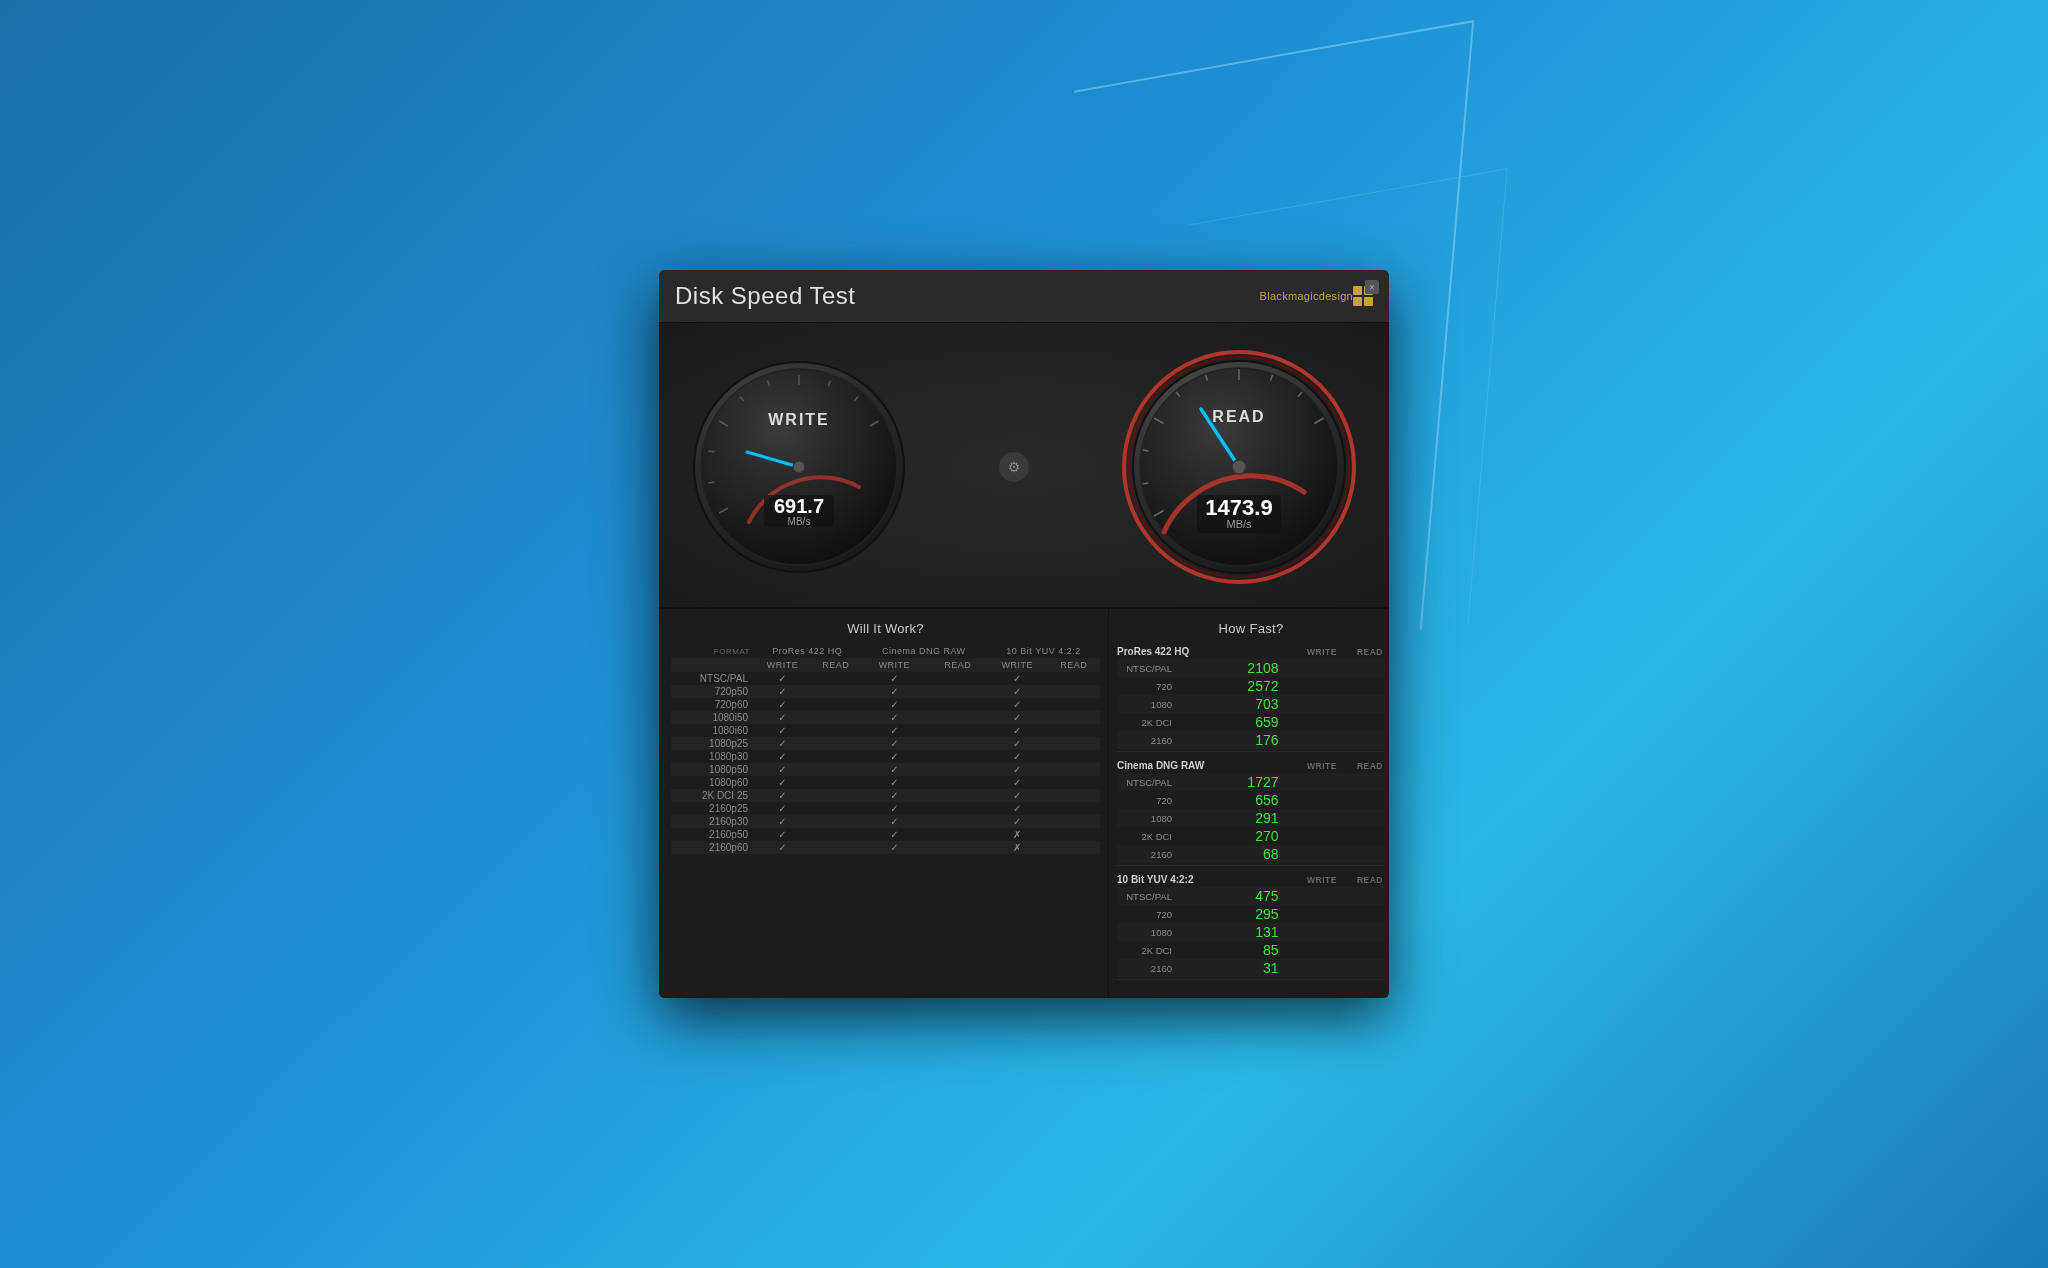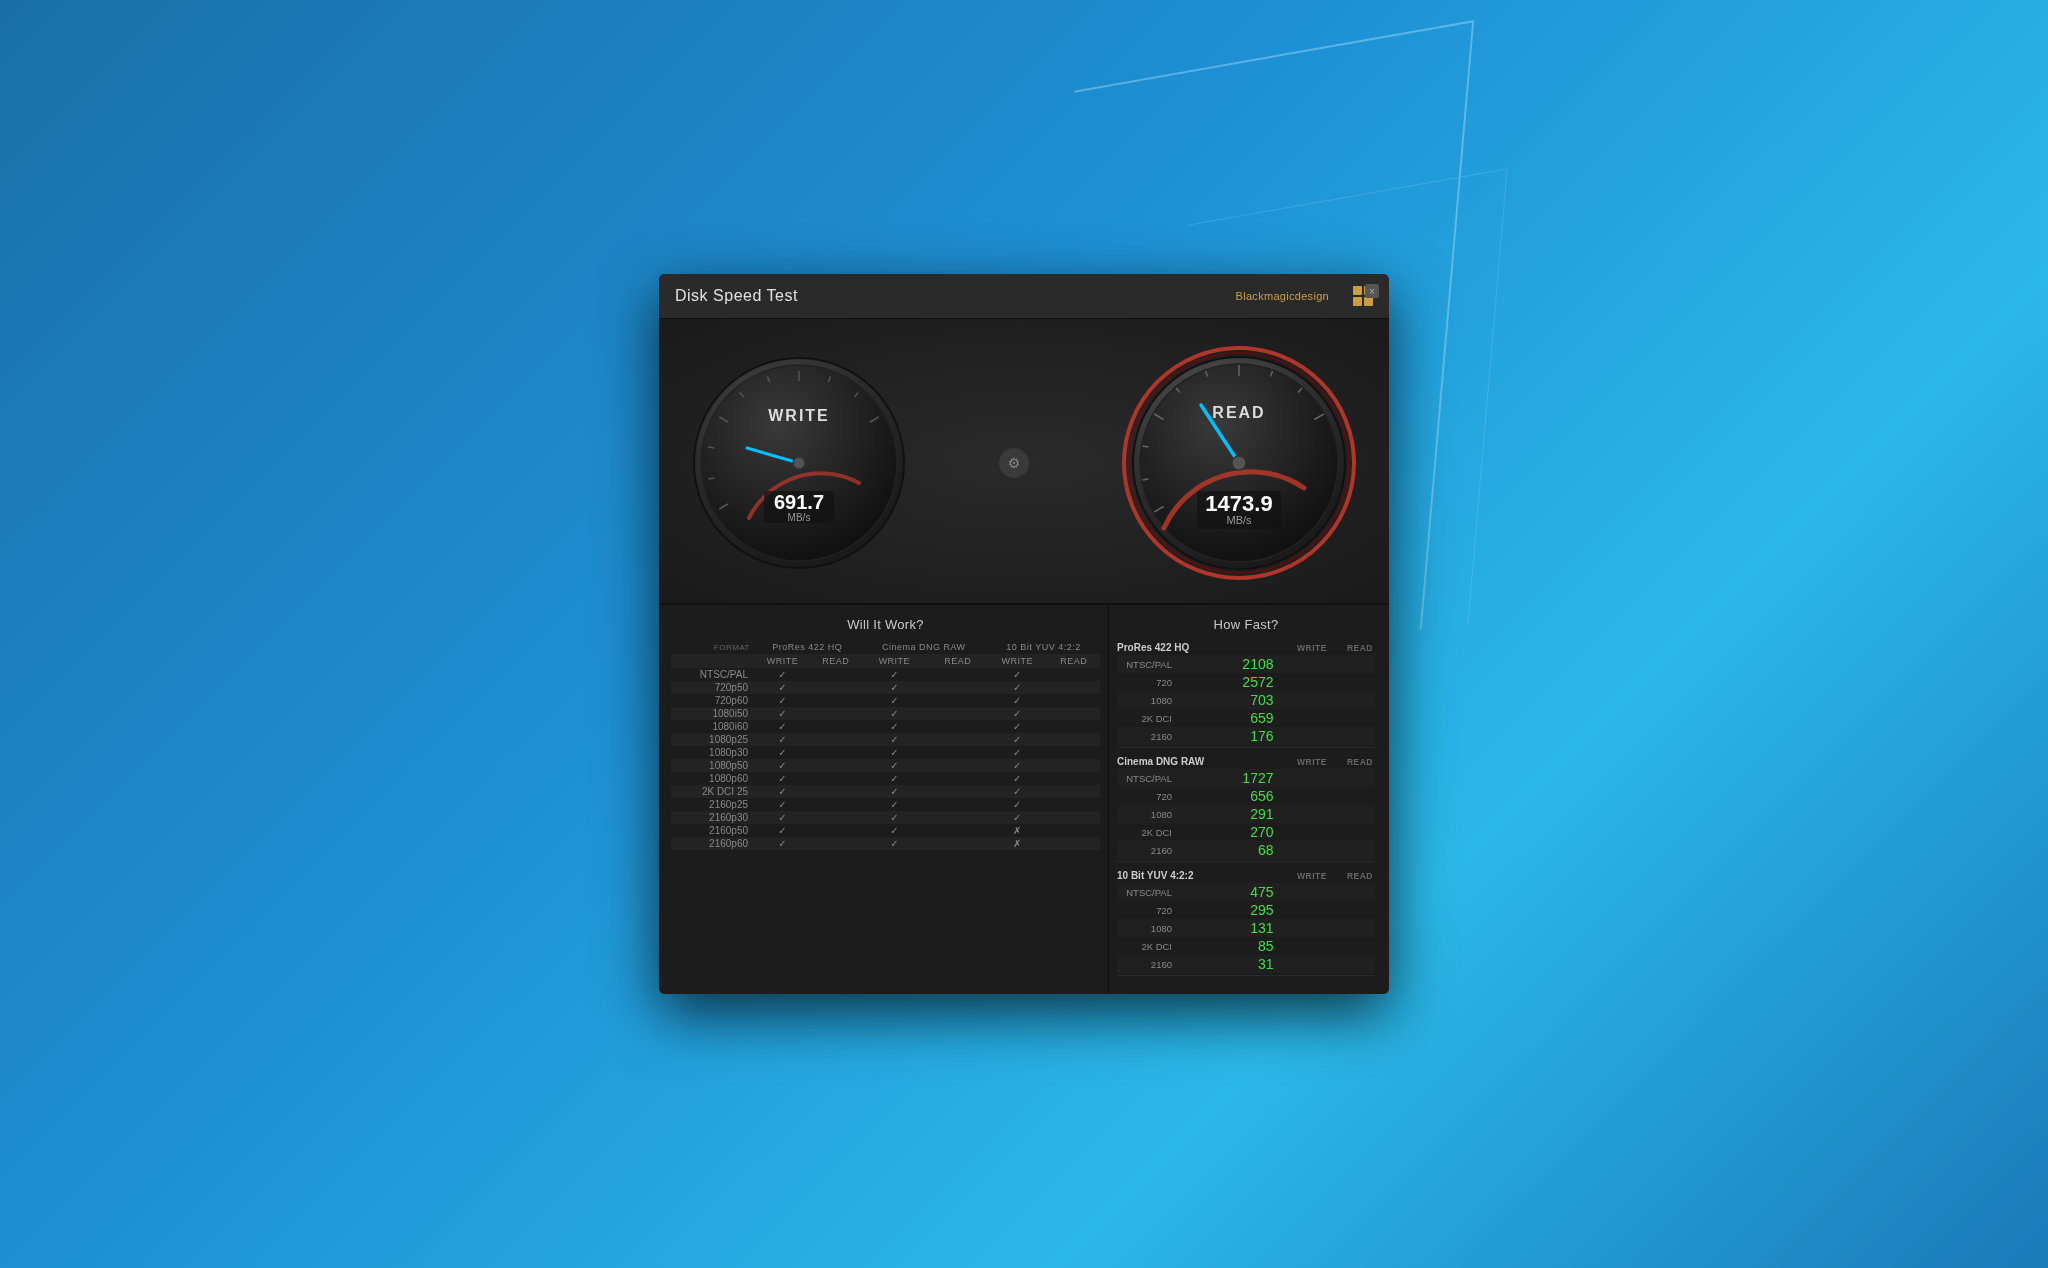--- a/index.html
+++ b/index.html
@@ -48,28 +48,28 @@
     .title-bar {
       background: #2a2a2a;
       padding: 12px 16px;
       display: flex;
       align-items: center;
       justify-content: space-between;
       border-bottom: 1px solid #111;
     }
     .title-bar-title {
       color: #e0e0e0;
-      font-size: 16px;
+      font-size: 24px;
       font-weight: 300;
       letter-spacing: 0.5px;
     }
     .title-bar-right {
       display: flex;
       align-items: center;
-      gap: 24px;
+      gap: 0;
     }
     .bmd-logo {
       color: #c8a040;
       font-size: 11px;
       font-weight: 500;
       letter-spacing: 0.3px;
     }
     .bmd-squares {
       display: grid;
       grid-template-columns: 1fr 1fr;
@@ -172,21 +172,21 @@
       border-top: 1px solid #111;
     }
 
     .will-it-work {
       flex: 1;
       padding: 12px 8px 12px 12px;
       border-right: 1px solid #111;
     }
     .how-fast {
       width: 280px;
-      padding: 12px 14px 12px 8px;
+      padding: 12px 4px 12px 8px;
     }
 
     .section-title {
       color: #c8c8c8;
       font-size: 13px;
       font-weight: 400;
       text-align: center;
       margin-bottom: 8px;
       letter-spacing: 0.3px;
     }

